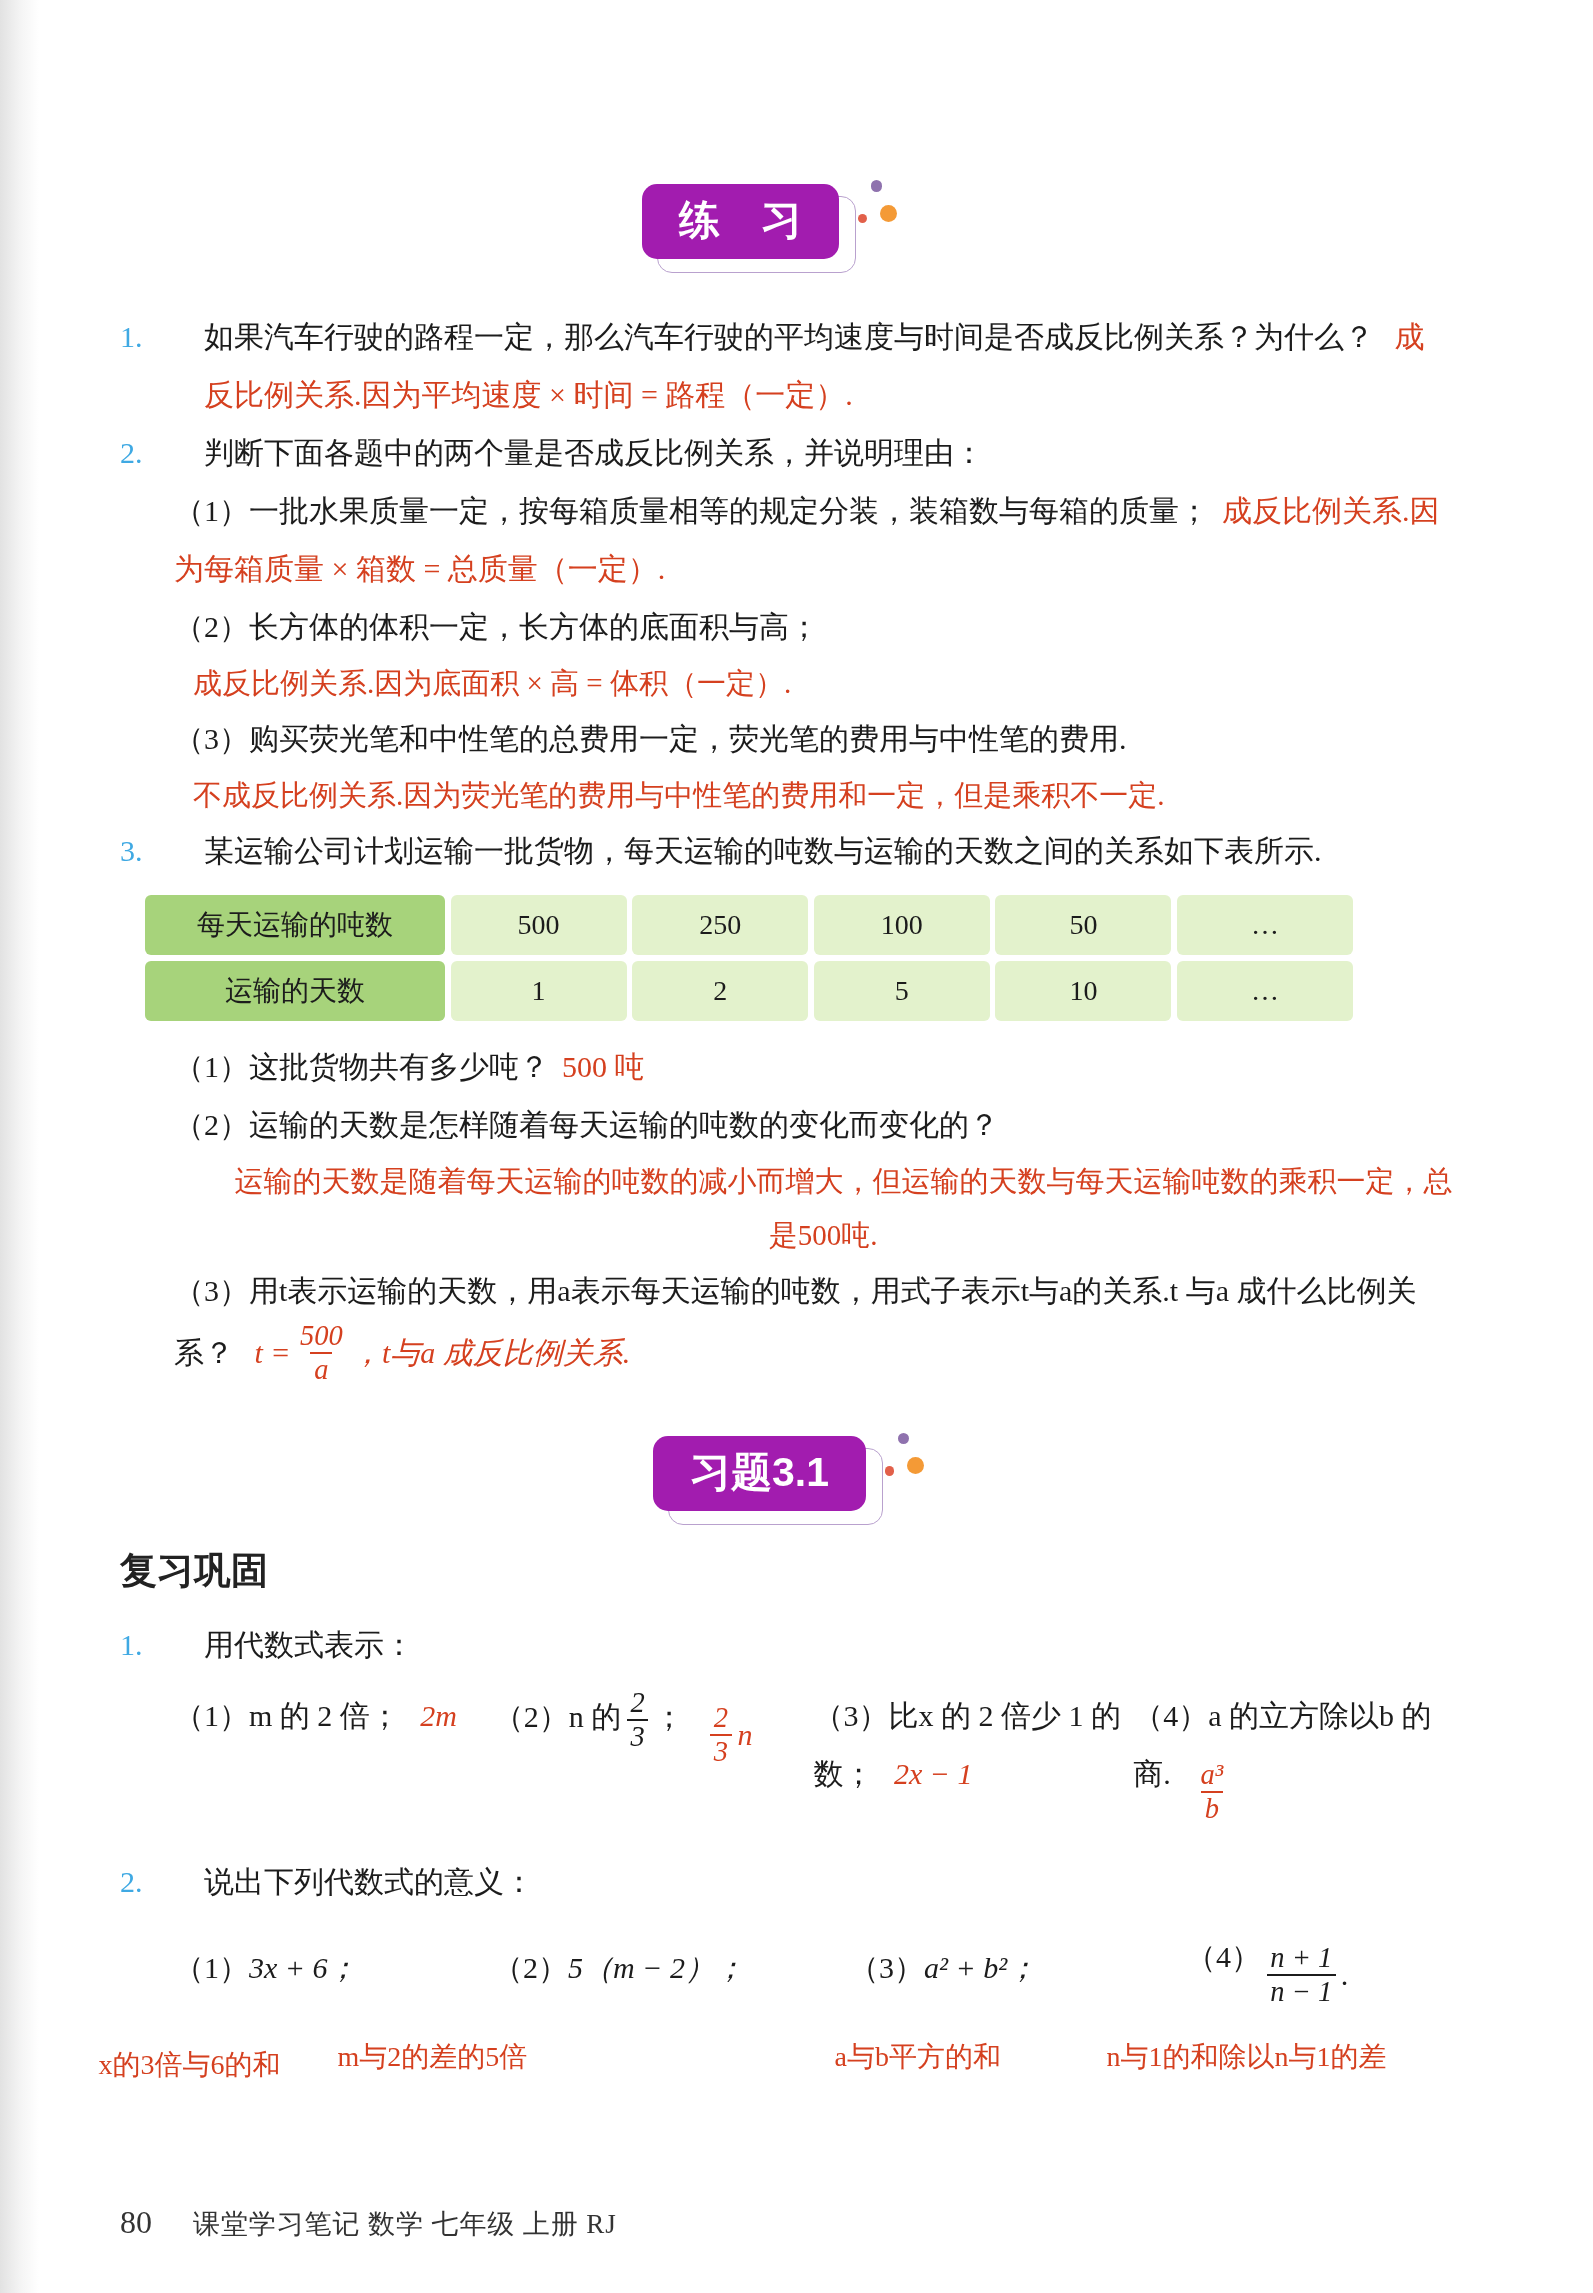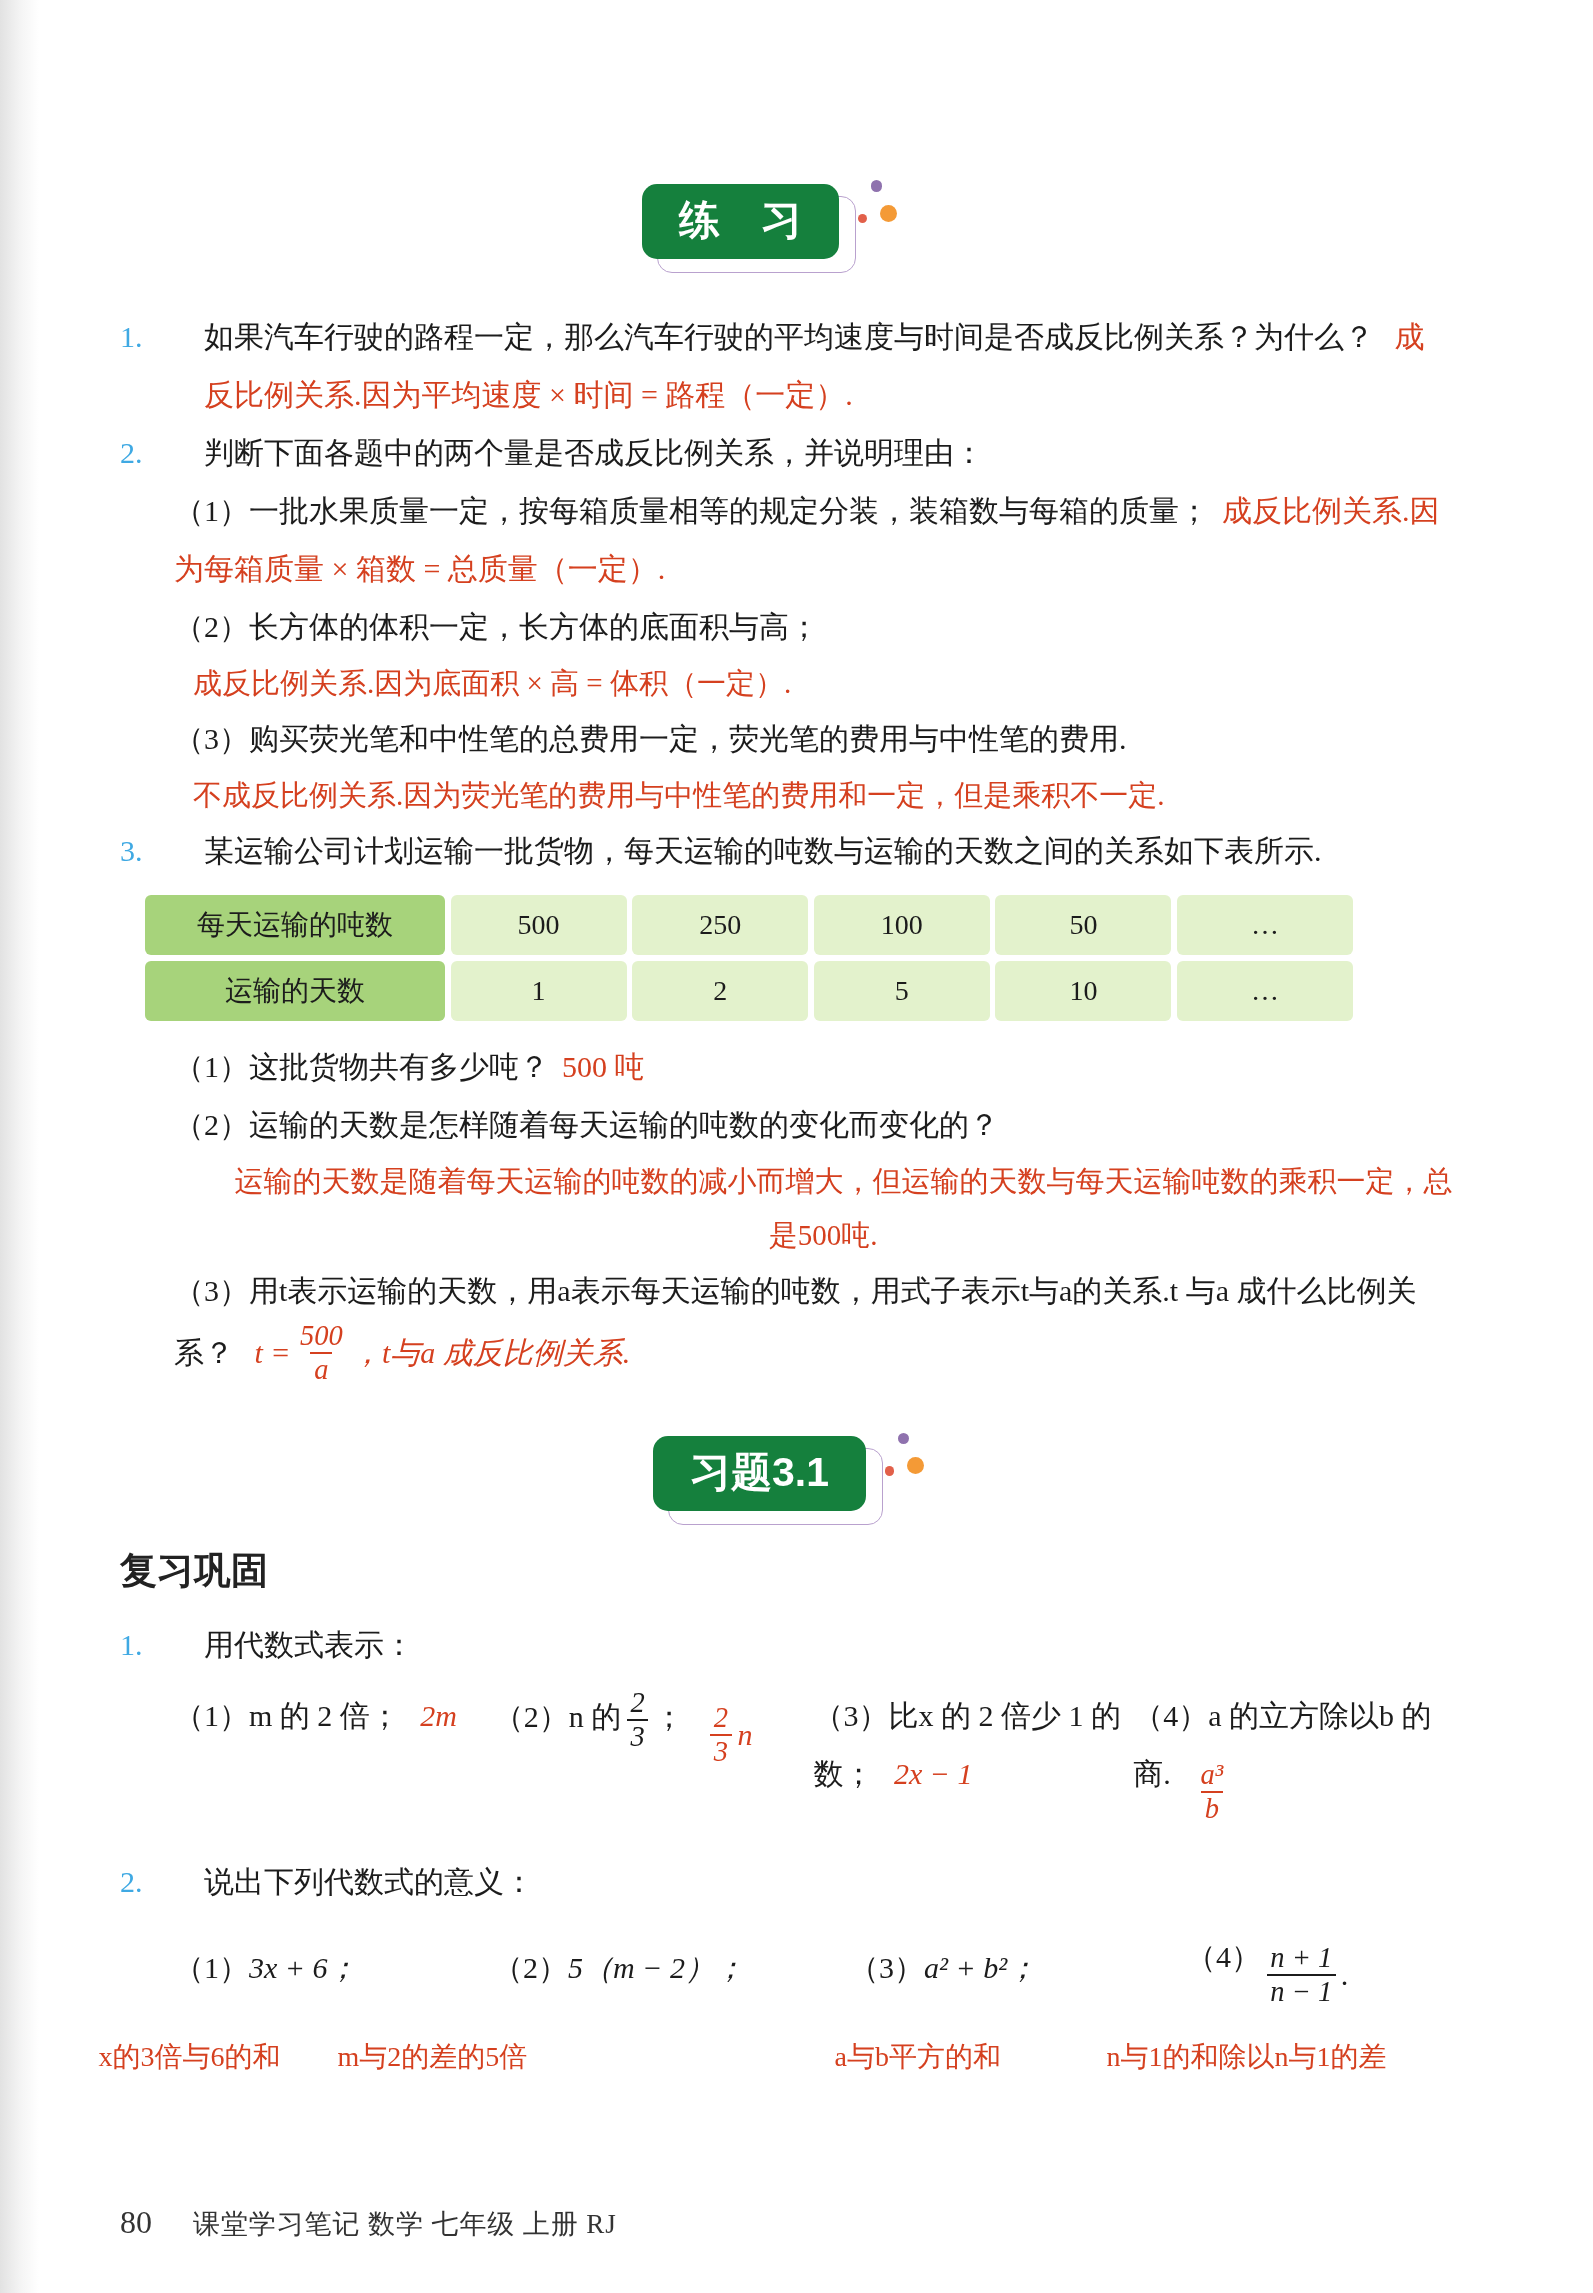--- a/index.html
+++ b/index.html
@@ -15,21 +15,21 @@
     content:""; position:absolute; left:0; top:0; bottom:0; width:39px;
     background:linear-gradient(to right,#e2e2e2,#f5f5f5 55%,#ffffff);
     z-index:0;
   }
   .content { position:relative; z-index:1; padding:184px 141px 0 120px; }
 
   
   .badge-row { height:81px; margin-bottom:43px; position:relative; }
   .badge {
     position:relative; display:inline-block;
-    background:#15803d; color:#fff;
+    background:#a21caf; color:#fff;
     font-family:"Liberation Sans","DejaVu Sans",sans-serif; font-weight:bold;
     font-size:41px; line-height:1;
     padding:16px 37px 18px 37px;
     border-radius:15px;
   }
   .badge::before {
     content:""; position:absolute; left:15px; top:12px; width:100%; height:100%;
     background:#fff; border:1.9px solid #b9a1ce; border-radius:15px; z-index:-1;
   }
   .dot { position:absolute; border-radius:50%; }
@@ -68,21 +68,21 @@
 
   
   .rv-heading { font-family:"Liberation Sans","DejaVu Sans",sans-serif;
                 font-weight:bold; font-size:37px; color:#222;
                 margin:9.4px 0 22.5px 0; line-height:1.2; }
   .rv-grid { display:grid; grid-template-columns:1fr 1fr 1fr 1fr; row-gap:37px;
              padding-left:54px; margin:13px 0 28px 0; font-size:30px; line-height:58px; }
   .rv2-exprs { display:grid; grid-template-columns:319px 356px 337px 1fr;
                padding-left:54px; margin-top:17px; font-size:30px; line-height:58px; align-items:center; }
   .rv2-ans { display:flex; margin:28px 0 0 -21.5px; font-size:28px; line-height:41px; }
-  .rv2-ans .a1 { width:239px; } .rv2-ans .a2 { width:497px; } .rv2-ans .a3 { width:272px; }
+  .rv2-ans .a1 { width:239px;margin-top:8px; } .rv2-ans .a2 { width:497px; } .rv2-ans .a3 { width:272px; }
 
   
   .footer { position:absolute; left:120px; bottom:52px; display:flex; align-items:baseline; color:#333; }
   .footer .pnum { font-size:32px; }
   .footer .cap { font-size:27px; margin-left:41px; letter-spacing:0.9px; }
 </style>
 </head>
 <body>
 
 <div class="page">

